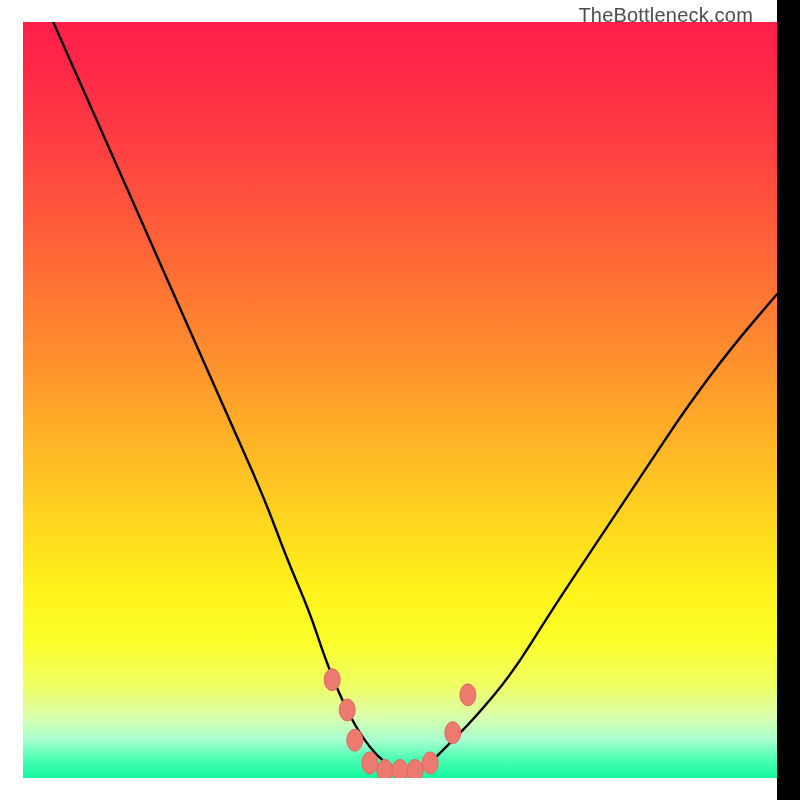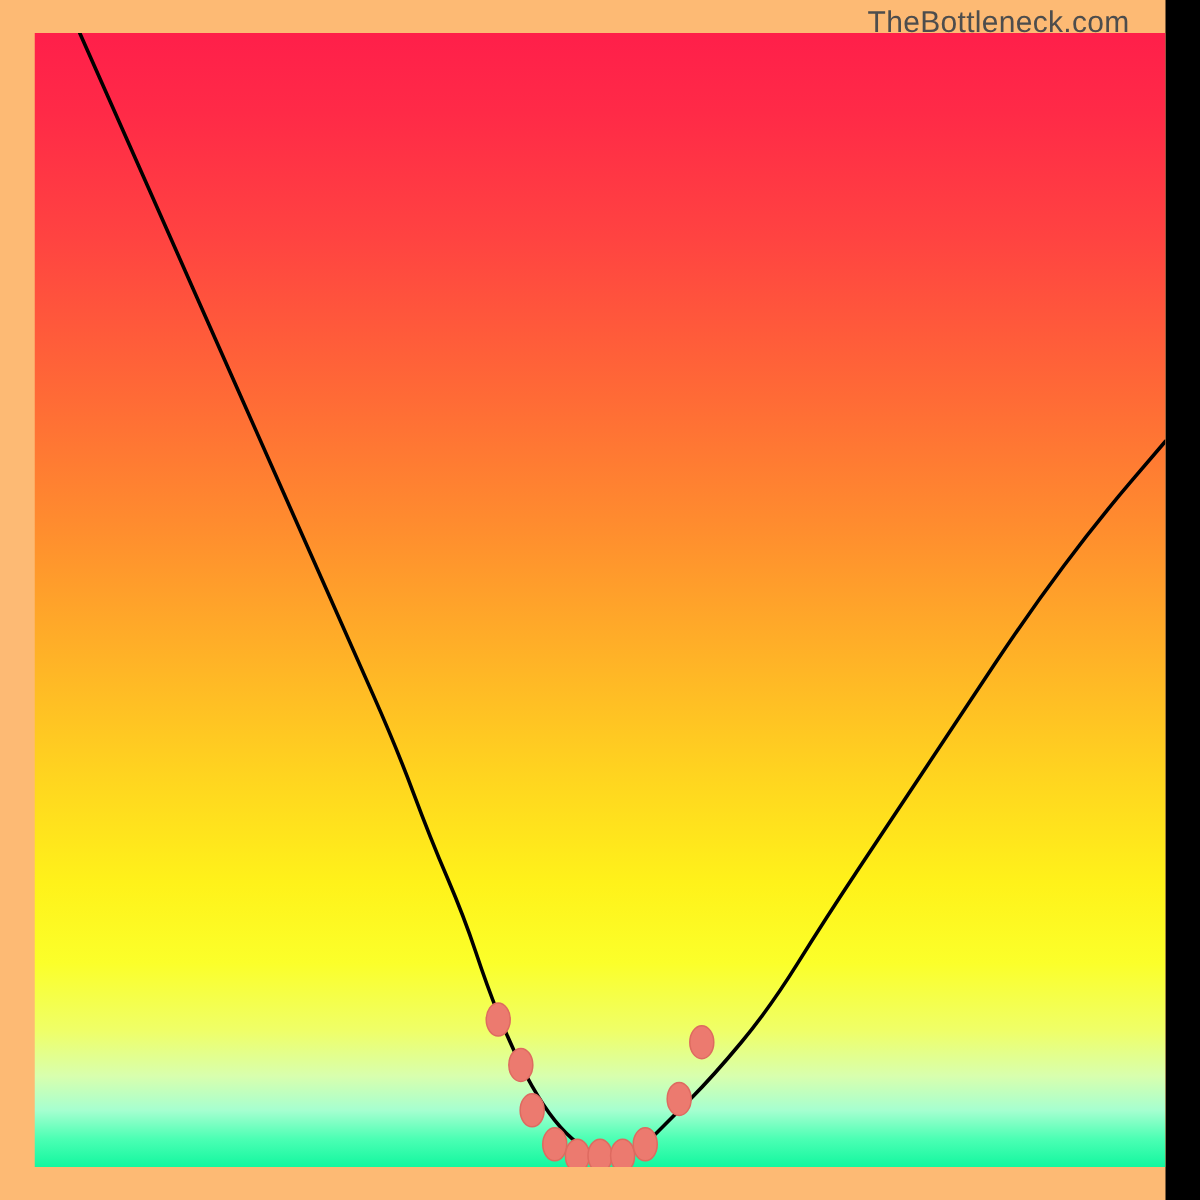--- a/index.html
+++ b/index.html
@@ -8,21 +8,21 @@
     width: 800px;
     height: 800px;
     background: #000;
     overflow: hidden;
     font-family: Arial, Helvetica, sans-serif;
   }
   .stage {
     position: relative;
     width: 777px;
     height: 800px;
-    background: #fdba74;
+    background: #ffffff;
   }
   .plot-area {
     position: absolute;
     left: 23px;
     top: 22px;
     width: 754px;
     height: 756px;
     overflow: hidden;
   }
   .gradient {

